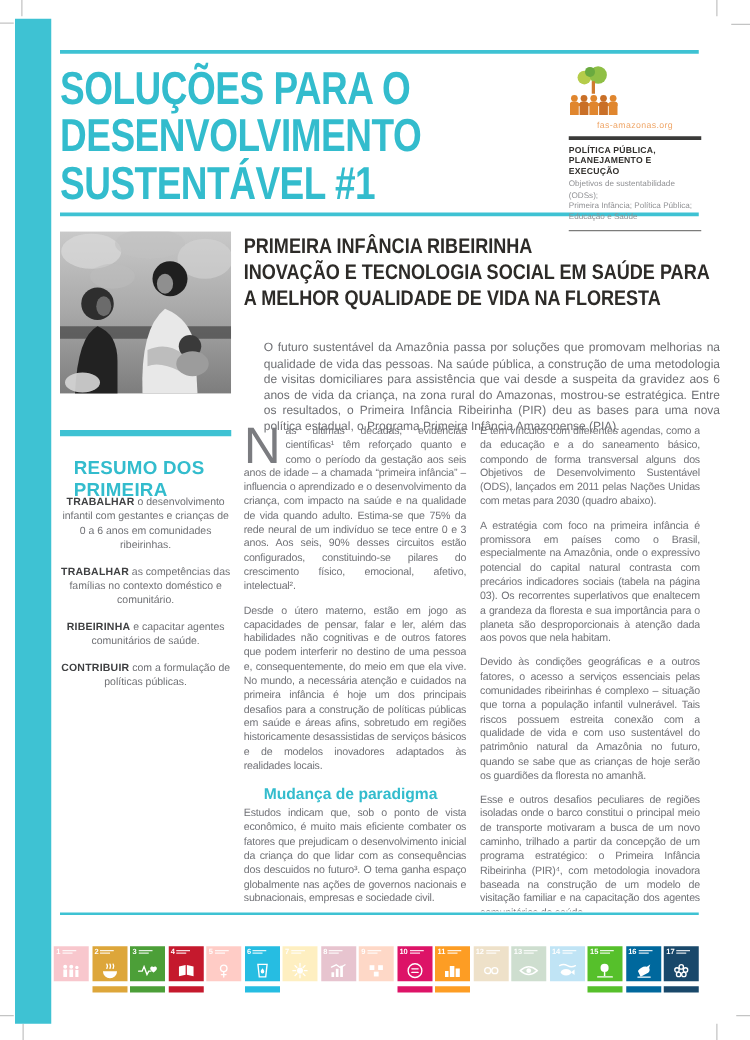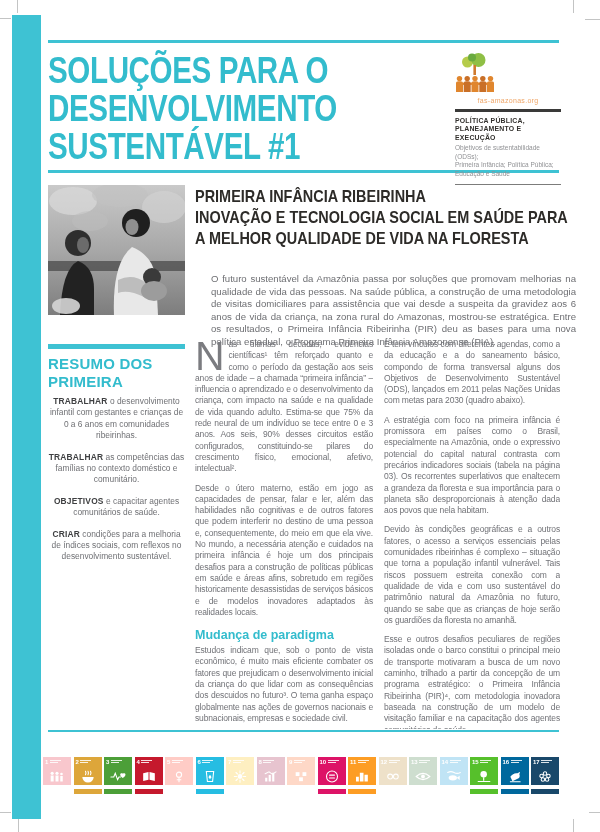--- a/index.html
+++ b/index.html
@@ -26,33 +26,33 @@
   .logo-rule-thin{margin-top:6px;height:1.5px;background:#7c7c7b;}
   
   .photo{position:absolute;left:48px;top:185px;width:137px;height:130px;overflow:hidden;}
   .headline{position:absolute;left:195px;top:186px;margin:0;width:430px;
             font-size:17px;line-height:21px;font-weight:bold;color:#2d2b28;
             transform:scaleX(.85);transform-origin:0 0;white-space:nowrap;}
   .intro{position:absolute;left:195px;top:257px;margin:16px;width:365px;
          font-size:9.6px;line-height:12.6px;color:#6e6f73;text-align:justify;}
   
   .side-accent{position:absolute;left:48px;top:344px;width:137px;height:5px;background:#3ec2d3;}
-  .side-heading{position:absolute;left:48px;top:355px;margin:0;font-size:15px;line-height:18px;
+  .side-heading{position:absolute;left:48px;top:355px;margin:11px;font-size:15px;line-height:18px;
                 font-weight:bold;color:#33bccd;letter-spacing:.2px;}
   .side-items{position:absolute;left:48px;top:396px;width:137px;font-size:8.4px;line-height:11.4px;color:#6f7074;text-align:center;}
   .side-item{margin-bottom:10px;}
   .side-item b{color:#3f4042;letter-spacing:.2px;}
   
   .col{position:absolute;top:339px;height:390px;overflow:hidden;text-align:justify;
        font-size:8.5px;line-height:11.3px;color:#717277;letter-spacing:-.15px;}
   .col1{left:195px;width:178px;}
   .col2{left:384px;width:176px;}
   .col p{margin:0 0 8px;}
   .dropcap{float:left;font-size:41px;line-height:32px;color:#7b7c80;margin:1px 4px 0 0;}
-  .col-heading{margin:10px 0 3px;font-size:12.5px;line-height:14px;font-weight:bold;color:#33bccd;letter-spacing:0;}
+  .col-heading{margin:10px 16px 3px;font-size:12.5px;line-height:14px;font-weight:bold;color:#33bccd;letter-spacing:0;}
   
   .divider{position:absolute;left:48px;top:730px;width:511px;height:2px;background:#3ec2d3;}
   .sdg-caption{position:absolute;left:48px;top:738px;width:511px;font-size:11px;color:#3cbecf;}
   .sdg-row{position:absolute;left:43px;top:757px;display:flex;gap:2.5px;}
   .sdg-slot{width:28px;}
   .sdg-tile{width:28px;height:28px;position:relative;}
   .sdg-tile.faded{opacity:.25;}
   .sdg-head{position:absolute;left:2px;top:2px;display:flex;align-items:flex-start;}
   .sdg-num{font-size:6px;line-height:6px;font-weight:bold;color:#fff;}
   .sdg-fake{margin-left:1.5px;padding-top:1px;}
@@ -163,22 +163,22 @@
   <p class="intro">O futuro sustentável da Amazônia passa por soluções que promovam melhorias na qualidade de vida das pessoas. Na saúde pública, a construção de uma metodologia de visitas domiciliares para assistência que vai desde a suspeita da gravidez aos 6 anos de vida da criança, na zona rural do Amazonas, mostrou-se estratégica. Entre os resultados, o Primeira Infância Ribeirinha (PIR) deu as bases para uma nova política estadual, o Programa Primeira Infância Amazonense (PIA).</p>
 
   <div class="side-accent"></div>
   <h3 class="side-heading">
     <span>RESUMO DOS</span><br>
     <span>PRIMEIRA</span>
   </h3>
   <div class="side-items" id="side-items">
       <div class="side-item"><b>TRABALHAR</b> o desenvolvimento infantil com gestantes e crianças de 0 a 6 anos em comunidades ribeirinhas.</div>
       <div class="side-item"><b>TRABALHAR</b> as competências das famílias no contexto doméstico e comunitário.</div>
-      <div class="side-item"><b>OBJETIVOS</b> e capacitar agentes comunitários de saúde.</div>
-      <div class="side-item"><b>CRIAR</b> condições para a melhoria de índices sociais, com reflexos no desenvolvimento sustentável.</div>
+      <div class="side-item"><b>RIBEIRINHA</b> e capacitar agentes comunitários de saúde.</div>
+      <div class="side-item"><b>CONTRIBUIR</b> com a formulação de políticas públicas.</div>
     </div>
 
   <div class="col col1">
     <p><span class="dropcap">N</span><span>as últimas décadas, evidências científicas¹ têm reforçado quanto e como o período da gestação aos seis anos de idade – a chamada “primeira infância” – influencia o aprendizado e o desenvolvimento da criança, com impacto na saúde e na qualidade de vida quando adulto. Estima-se que 75% da rede neural de um indivíduo se tece entre 0 e 3 anos. Aos seis, 90% desses circuitos estão configurados, constituindo-se pilares do crescimento físico, emocional, afetivo, intelectual².</span></p>
     <p>Desde o útero materno, estão em jogo as capacidades de pensar, falar e ler, além das habilidades não cognitivas e de outros fatores que podem interferir no destino de uma pessoa e, consequentemente, do meio em que ela vive. No mundo, a necessária atenção e cuidados na primeira infância é hoje um dos principais desafios para a construção de políticas públicas em saúde e áreas afins, sobretudo em regiões historicamente desassistidas de serviços básicos e de modelos inovadores adaptados às realidades locais.</p>
     <h4 class="col-heading">Mudança de paradigma</h4>
     <p>Estudos indicam que, sob o ponto de vista econômico, é muito mais eficiente combater os fatores que prejudicam o desenvolvimento inicial da criança do que lidar com as consequências dos descuidos no futuro³. O tema ganha espaço globalmente nas ações de governos nacionais e subnacionais, empresas e sociedade civil.</p>
   </div>
   <div class="col col2">
     <p>E tem vínculos com diferentes agendas, como a da educação e a do saneamento básico, compondo de forma transversal alguns dos Objetivos de Desenvolvimento Sustentável (ODS), lançados em 2011 pelas Nações Unidas com metas para 2030 (quadro abaixo).</p>

